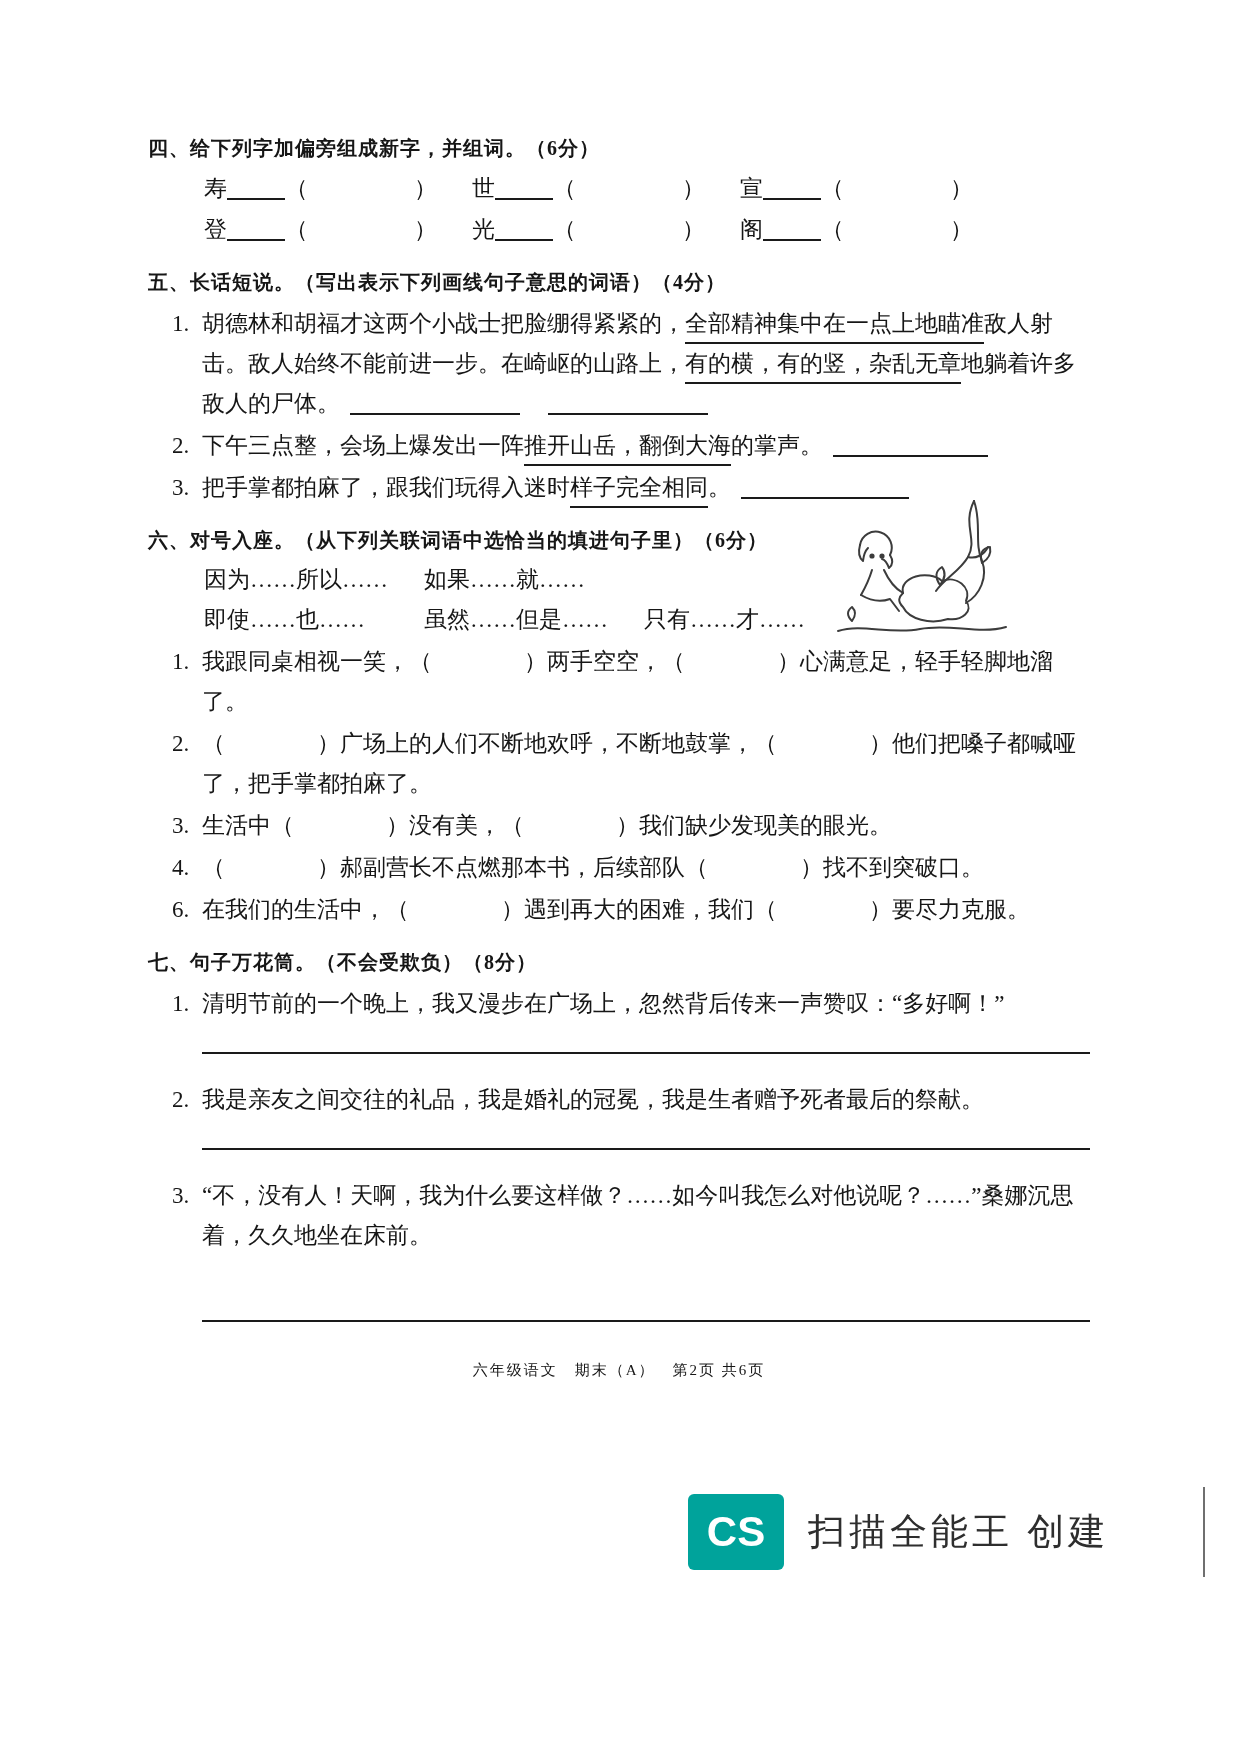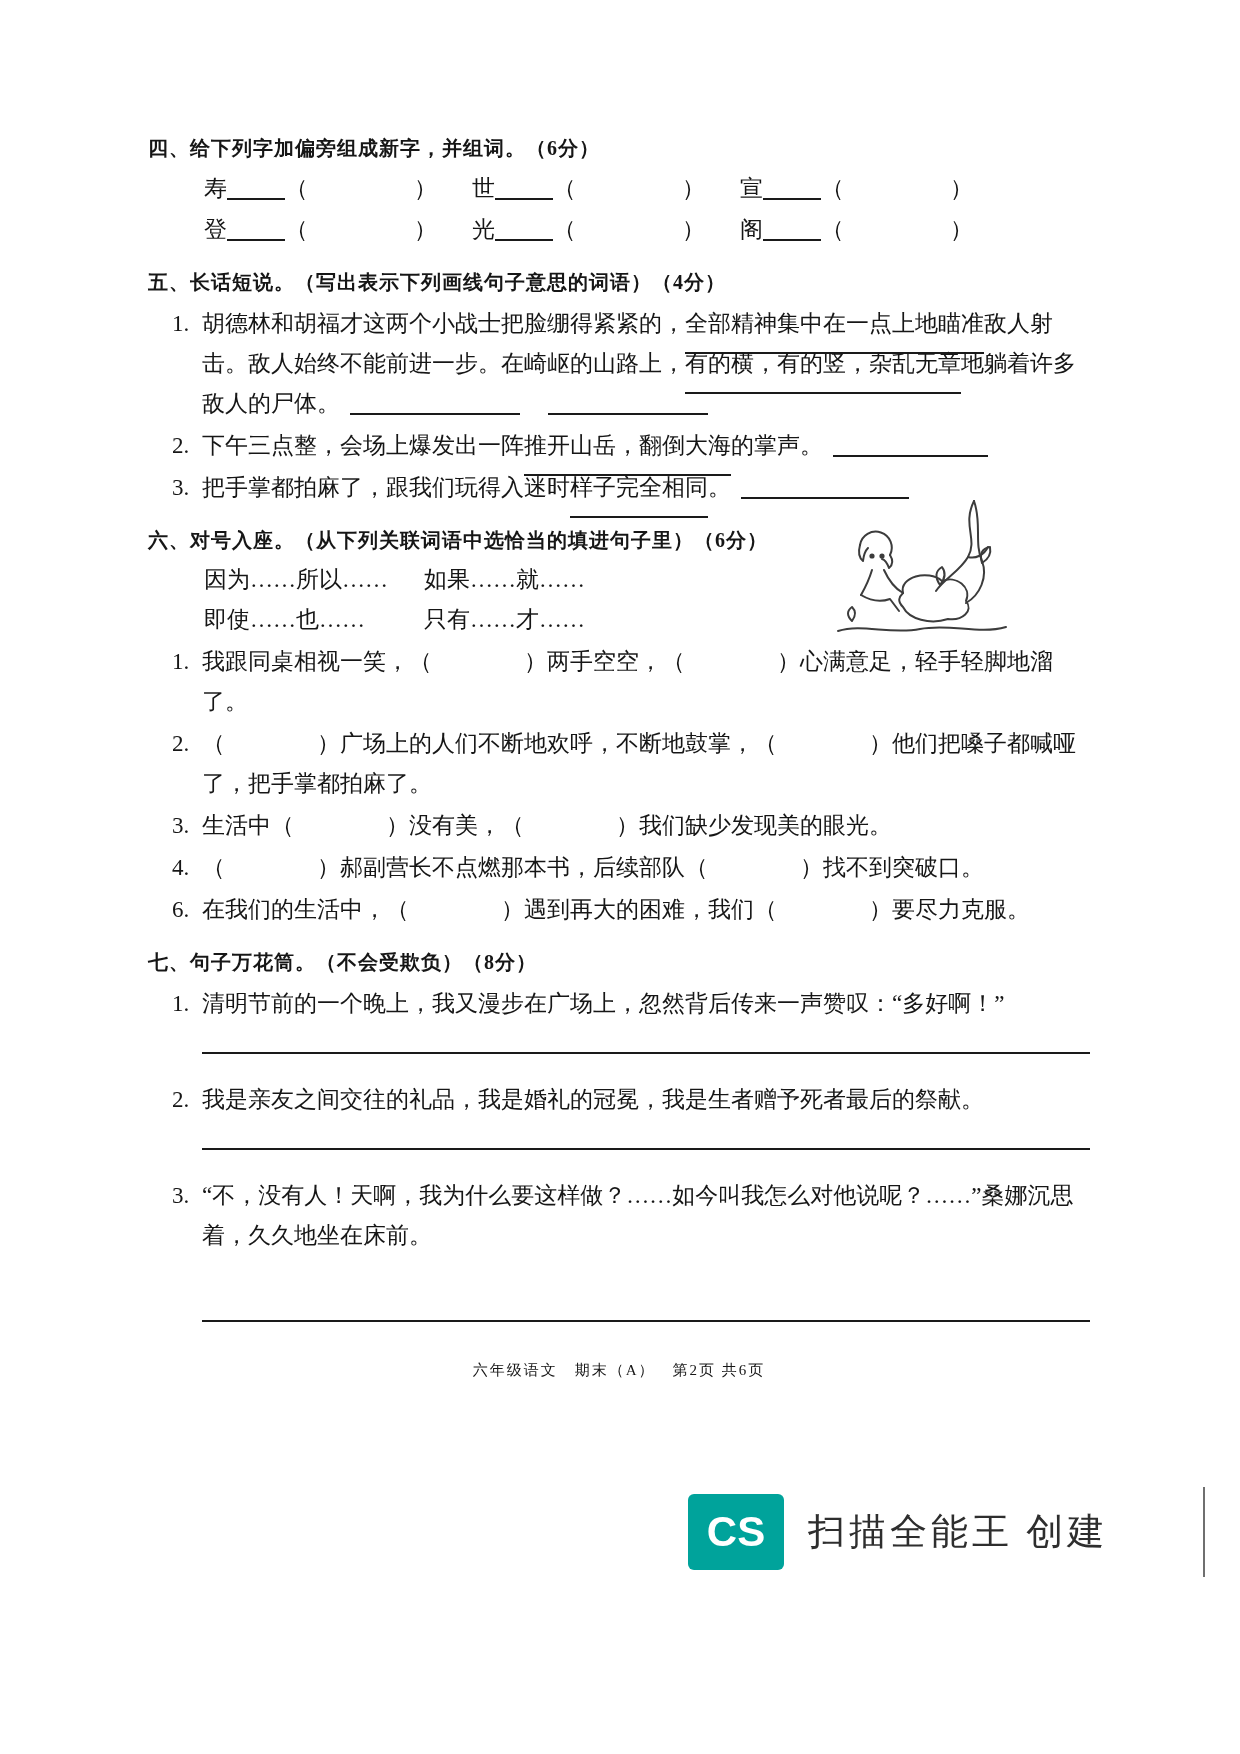--- a/index.html
+++ b/index.html
@@ -31,21 +31,21 @@
     display: inline-block;
     border-bottom: 2px solid #1a1a1a;
     height: 24px;
     vertical-align: -4px;
   }
   .fill.short { width: 58px; }
   .paren-space { display: inline-block; width: 106px; }
   
   .item { margin-left: 24px; padding-left: 30px; text-indent: -30px; margin-top: 2px; }
   .num { display: inline-block; width: 30px; text-indent: 0; }
-  .ul { border-bottom: 2px solid #1a1a1a; padding-bottom: 16px; }
+  .ul { border-bottom: 2px solid #1a1a1a; padding-bottom: 6px; }
   .ans-blank {
     display: inline-block;
     border-bottom: 2px solid #1a1a1a;
     height: 24px;
     vertical-align: -4px;
     margin-left: 10px;
   }
   .ans-blank.w1 { width: 170px; }
   .ans-blank.w2 { width: 160px; margin-left: 28px; }
   .ans-blank.w3 { width: 155px; }
@@ -90,21 +90,21 @@
     color: #ffffff;
     font-family: "Liberation Sans", "DejaVu Sans", sans-serif;
     font-weight: bold;
     font-size: 42px;
     display: flex; align-items: center; justify-content: center;
     border-radius: 6px;
   }
   .wm-label {
     font-size: 37px;
     color: #2e2e2e;
-    font-family: Liberation Serif, serif;
+    font-family: Liberation Sans, sans-serif;
     letter-spacing: 4px;
     font-weight: 500;
   }
   .wm-line {
     position: absolute;
     left: 1203px; top: 1487px;
     width: 2px; height: 90px;
     background: #6f6f6f;
   }
 </style>
@@ -136,20 +136,21 @@
     <span class="num">3.</span><span>把手掌都拍麻了，跟我们玩得入迷时</span><span class="ul">样子完全相同</span><span>。</span><span class="ans-blank w4"></span>
   </div>
 
   <div class="sec-heading">六、对号入座。（从下列关联词语中选恰当的填进句子里）（6分）</div>
   <div class="wb-row">
     <span class="wb">因为……所以……</span>
     <span class="wb">如果……就……</span>
   </div>
   <div class="wb-row">
     <span class="wb">即使……也……</span>
+    <span class="wb">虽然……但是……</span>
     <span class="wb">只有……才……</span>
   </div>
 
   <div class="item">
     <span class="num">1.</span><span>我跟同桌相视一笑，</span><span class="pblank"><span>（</span><span class="psp"></span><span>）</span></span><span>两手空空，</span><span class="pblank"><span>（</span><span class="psp"></span><span>）</span></span><span>心满意足，轻手轻脚地溜了。</span>
   </div>
   <div class="item">
     <span class="num">2.</span><span></span><span class="pblank"><span>（</span><span class="psp"></span><span>）</span></span><span>广场上的人们不断地欢呼，不断地鼓掌，</span><span class="pblank"><span>（</span><span class="psp"></span><span>）</span></span><span>他们把嗓子都喊哑了，把手掌都拍麻了。</span>
   </div>
   <div class="item">

